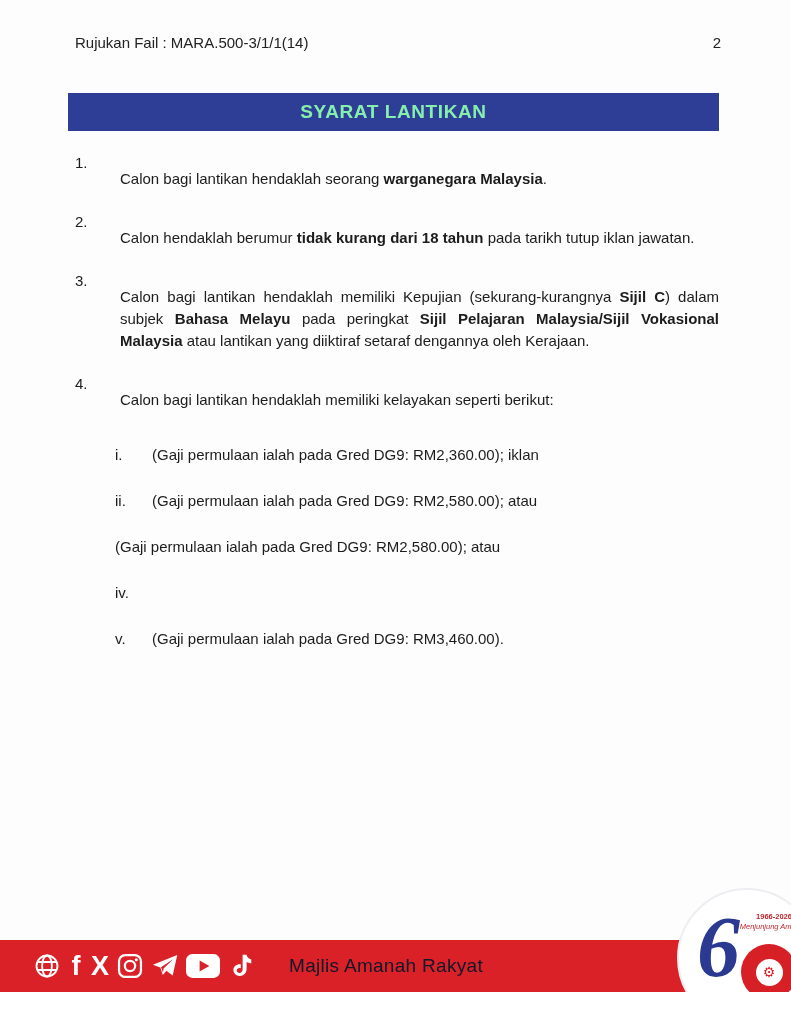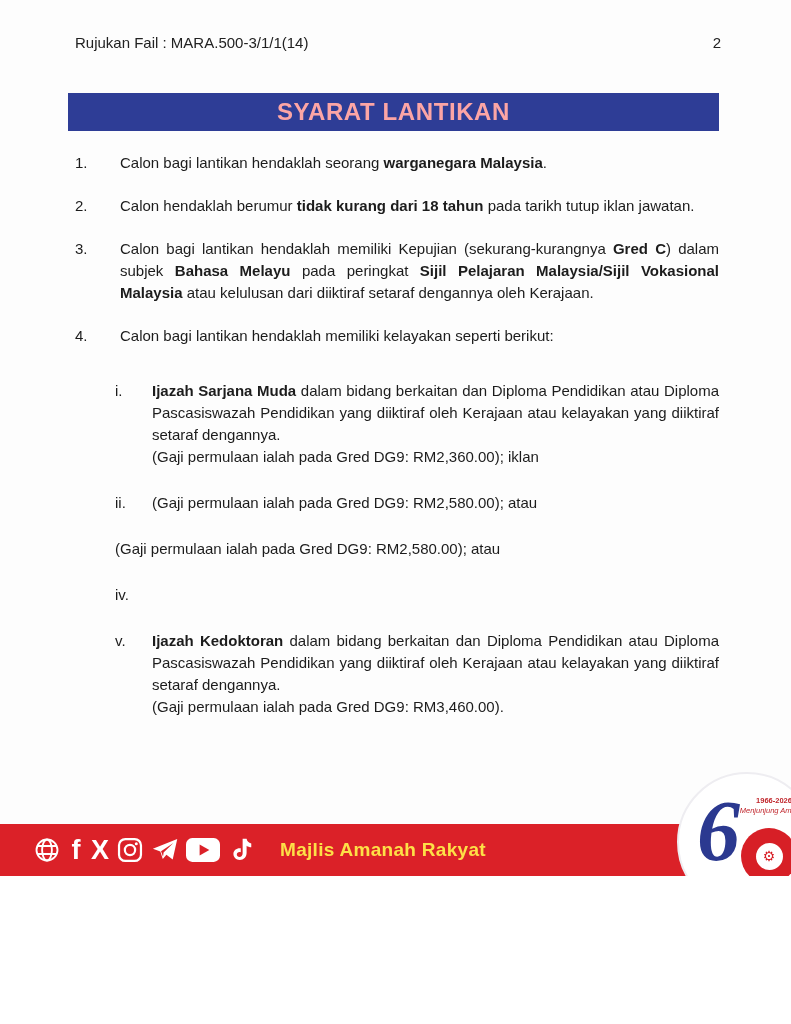--- a/index.html
+++ b/index.html
@@ -2,21 +2,21 @@
 <html><head>
 <meta charset="utf-8">
 <style>
   * { margin: 0; padding: 0; box-sizing: border-box; }
   html, body { background: #ffffff; }
   body { font-family: "Liberation Sans", "DejaVu Sans", sans-serif; }
 
   .page {
     position: relative;
     width: 791px;
-    height: 876px;
+    height: 992px;
     margin: 0 auto;
     background: #fdfdfd;
     overflow: hidden;
     color: #1c1c1c;
   }
 
   
   .doc-header {
     position: absolute;
     top: 34px; left: 75px; right: 70px;
@@ -30,37 +30,37 @@
   .banner {
     position: absolute;
     top: 93px; left: 68px;
     width: 651px; height: 38px;
     background: #2e3d96;
     display: flex;
     align-items: center;
     justify-content: center;
   }
   .banner-title {
-    color: #fca5a5;
+    color: #86efac;
     font-weight: bold;
-    font-size: 24px;
+    font-size: 19px;
     letter-spacing: 0.6px;
   }
 
   
   .content {
     position: absolute;
     top: 152px; left: 75px;
     width: 644px;
     font-size: 15px;
     line-height: 22px;
   }
   .req { display: flex; margin-bottom: 21px; }
   .req .num { width: 45px; flex: 0 0 45px; }
-  .req .body { flex: 1; text-align: justify; }
+  .req .body { flex: 1; text-align: justify; margin-top: 16px; }
 
   .qual-list { margin-left: 40px; margin-top: 33px; }
   .qual { display: flex; margin-bottom: 24px; }
   .qual .rnum { width: 37px; flex: 0 0 37px; }
   .qual .body { flex: 1; }
   .qual .qtext { display: block; text-align: justify; }
   .qual .salary { display: block; text-align: left; }
 
   .b { font-weight: bold; }
 
@@ -85,25 +85,24 @@
   .icon svg { width: 100%; height: 100%; display: block; }
   .icon.letter {
     font-weight: bold;
     font-size: 27px;
     line-height: 1;
     width: auto;
     min-width: 16px;
   }
   .icon.yt { width: 34px; }
   .footer-org {
-    color: #fde047;
+    color: #0f172a;
     font-size: 19px;
-    margin-left: 25px;
+    margin-left: 34px;
     letter-spacing: 0.3px;
-    font-weight: bold;
   }
 
   
   .badge {
     position: absolute;
     right: -26px; bottom: -36px;
     width: 140px; height: 140px;
     background: #ffffff;
     border: 2px solid #eeedf1;
     border-radius: 50%;
@@ -174,33 +173,32 @@
     <span class="body"><span>Calon bagi lantikan hendaklah seorang </span><span class="b">warganegara Malaysia</span><span>.</span></span>
   </div>
 
   <div class="req">
     <span class="num">2.</span>
     <span class="body"><span>Calon hendaklah berumur </span><span class="b">tidak kurang dari 18 tahun</span><span> pada tarikh tutup iklan jawatan.</span></span>
   </div>
 
   <div class="req">
     <span class="num">3.</span>
-    <span class="body"><span>Calon bagi lantikan hendaklah memiliki Kepujian (sekurang-kurangnya </span><span class="b">Gred C</span><span>) dalam subjek </span><span class="b">Bahasa Melayu</span><span> pada peringkat </span><span class="b">Sijil Pelajaran Malaysia/Sijil Vokasional Malaysia</span><span> atau kelulusan dari diiktiraf setaraf dengannya oleh Kerajaan.</span></span>
+    <span class="body"><span>Calon bagi lantikan hendaklah memiliki Kepujian (sekurang-kurangnya </span><span class="b">Sijil C</span><span>) dalam subjek </span><span class="b">Bahasa Melayu</span><span> pada peringkat </span><span class="b">Sijil Pelajaran Malaysia/Sijil Vokasional Malaysia</span><span> atau lantikan yang diiktiraf setaraf dengannya oleh Kerajaan.</span></span>
   </div>
 
   <div class="req">
     <span class="num">4.</span>
     <span class="body"><span>Calon bagi lantikan hendaklah memiliki kelayakan seperti berikut:</span></span>
   </div>
 </div>
     <div id="qual-list" class="qual-list">
   <div class="qual">
     <span class="rnum">i.</span>
     <span class="body">
-      <span class="qtext"><span class="b">Ijazah Sarjana Muda</span><span> dalam bidang berkaitan dan Diploma Pendidikan atau Diploma Pascasiswazah Pendidikan yang diiktiraf oleh Kerajaan atau kelayakan yang diiktiraf setaraf dengannya.</span></span>
       <span class="salary">(Gaji permulaan ialah pada Gred DG9: RM2,360.00); iklan</span>
     </span>
   </div>
 
   <div class="qual">
     <span class="rnum">ii.</span>
     <span class="body">
       <span class="salary">(Gaji permulaan ialah pada Gred DG9: RM2,580.00); atau</span>
     </span>
   </div>
@@ -213,21 +211,20 @@
 
   <div class="qual">
     <span class="rnum">iv.</span>
     <span class="body">
     </span>
   </div>
 
   <div class="qual">
     <span class="rnum">v.</span>
     <span class="body">
-      <span class="qtext"><span class="b">Ijazah Kedoktoran</span><span> dalam bidang berkaitan dan Diploma Pendidikan atau Diploma Pascasiswazah Pendidikan yang diiktiraf oleh Kerajaan atau kelayakan yang diiktiraf setaraf dengannya.</span></span>
       <span class="salary">(Gaji permulaan ialah pada Gred DG9: RM3,460.00).</span>
     </span>
   </div>
 </div>
   </div>
 
   <div class="footer-bar">
     <div class="social-row" id="social-row">
         <span class="icon">
           <svg viewBox="0 0 24 24" fill="none" stroke="currentColor" stroke-width="1.6">

